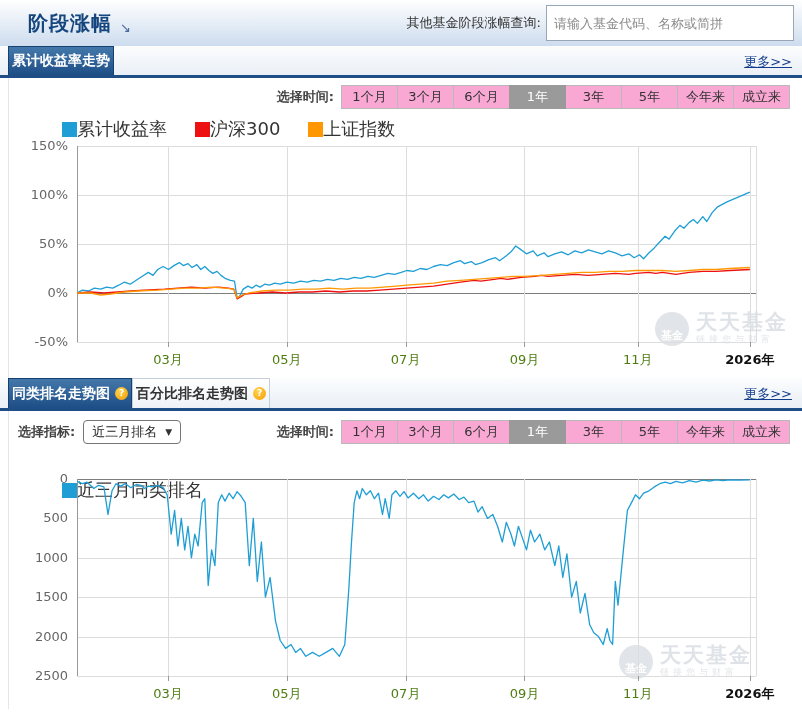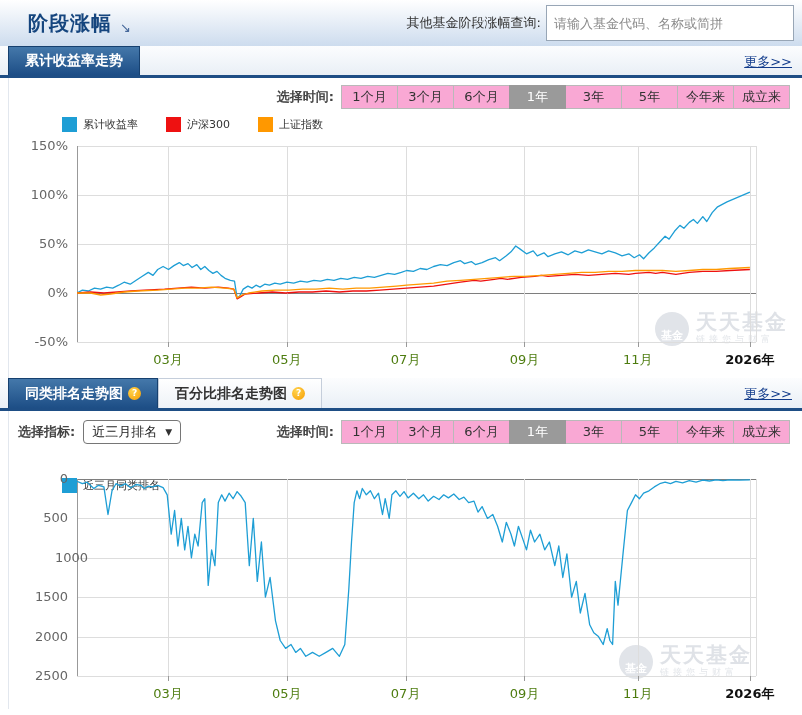--- a/index.html
+++ b/index.html
@@ -20,21 +20,21 @@
                   font-family:"DejaVu Sans","Liberation Sans",sans-serif; }
   .search-input::placeholder { color:#8a8a8a; opacity:1; }
 
   
   .tabbar { position:absolute; left:0; width:802px; box-sizing:border-box;
             background:linear-gradient(#fcfdfe,#e9eff6); border-bottom:3px solid #1e4e85; }
   #tabbar1 { top:46px; height:32px; }
   #tabbar2 { top:378px; height:33px; }
   .tabs-flex { position:absolute; left:8px; bottom:0; display:flex; align-items:flex-end; }
   .tab { height:29px; box-sizing:border-box; display:flex; align-items:center; gap:5px;
-         padding:0 16px; font-size:14px; font-weight:bold; cursor:pointer; }
+         padding:0 3px; font-size:14px; font-weight:bold; cursor:pointer; }
   .tab.active { background:linear-gradient(#4478aa,#1d4e86); color:#fff;
                 border:1px solid #16406f; border-bottom:none; }
   .tab.inactive { background:linear-gradient(#ffffff,#eef2f7); color:#333;
                   border:1px solid #c5cedb; border-bottom:none; }
   #tabbar2 .tab { height:30px; }
   .help-icon { width:13px; height:13px; border-radius:50%; flex:0 0 13px;
                background:radial-gradient(circle at 35% 30%, #ffd34d, #f79c00);
                color:#fff; font-size:9px; font-weight:bold; text-align:center; line-height:13px; }
   .more-link { position:absolute; right:10px; top:7px; color:#123c8c; font-size:13px;
                text-decoration:underline; cursor:pointer; }
@@ -52,21 +52,21 @@
   .indicator-wrap { position:absolute; left:18px; top:420px; display:flex; align-items:center; }
   .indicator-select { height:24px; box-sizing:border-box; border:1px solid #767676; border-radius:4px;
                       background:#fff; font-size:13px; color:#222; display:flex; align-items:center;
                       padding:0 8px; gap:8px; cursor:pointer; }
   .chevron-down { font-size:9px; color:#333; }
 
   
   .legend { position:absolute; left:62px; display:flex; gap:28px; align-items:center; }
   #legend-1 { top:117px; }
   #legend-2 { top:435px;margin-top:43px; }
-  .legend-item { display:flex; align-items:center; gap:6px; font-size:11px; color:#333;justify-content:space-between; }
+  .legend-item { display:flex; align-items:center; font-size:18px; color:#333;justify-content:space-between; }
   .legend-swatch { width:15px; height:15px; }
 
   
   .chart { position:absolute; left:0; width:802px; }
   #chart1 { top:140px; height:226px; }
   #chart2 { top:470px; height:232px; }
   .chart svg { position:absolute; }
   .y-label { position:absolute; left:0; width:68px; text-align:right; font-size:13px; color:#666; }
   .x-label { position:absolute; transform:translateX(-50%); font-size:13px; color:#4d7c0f; white-space:nowrap; }
   .x-label.last { font-weight:bold; color:#111; }
@@ -247,21 +247,21 @@
         <line x1="447.5" y1="197" x2="447.5" y2="202" stroke="#999999" stroke-width="1" shape-rendering="crispEdges"></line>
         <line x1="561.5" y1="0" x2="561.5" y2="197" stroke="#dddddd" stroke-width="1" shape-rendering="crispEdges"></line>
         <line x1="561.5" y1="197" x2="561.5" y2="202" stroke="#999999" stroke-width="1" shape-rendering="crispEdges"></line>
         <line x1="673.5" y1="0" x2="673.5" y2="197" stroke="#dddddd" stroke-width="1" shape-rendering="crispEdges"></line>
         <line x1="673.5" y1="197" x2="673.5" y2="202" stroke="#999999" stroke-width="1" shape-rendering="crispEdges"></line>
         <line x1="0.5" y1="0" x2="0.5" y2="197" stroke="#999999" stroke-width="1" shape-rendering="crispEdges"></line>
         <polyline points="0.0,2.4 5.4,4.7 10.1,3.2 16.8,9.5 21.5,6.3 26.9,7.9 31.0,35.5 35.0,11.8 39.0,4.7 43.7,7.1 48.4,4.7 53.8,8.7 59.2,5.5 63.9,6.3 67.3,9.5 71.3,7.1 75.4,7.9 80.7,6.3 86.1,8.7 90.2,15.8 94.2,55.2 97.6,31.5 100.9,67.0 104.3,39.4 107.7,70.9 111.0,47.3 114.4,78.8 117.8,55.2 121.1,67.0 125.2,23.6 127.8,19.7 131.2,106.4 134.6,70.9 137.9,86.7 141.3,23.6 144.7,15.8 148.0,22.1 152.1,14.2 156.1,19.7 160.1,12.6 164.2,17.3 168.2,23.6 172.3,86.7 176.3,39.4 180.3,102.4 184.4,63.0 188.4,118.2 193.1,98.5 198.5,141.8 203.2,161.5 208.6,169.4 214.0,165.5 218.7,173.4 223.4,169.4 228.8,177.3 235.5,173.4 242.2,177.3 249.0,173.4 255.7,169.4 262.4,177.3 267.8,165.5 271.8,110.3 274.5,63.0 277.2,23.6 279.9,11.8 282.6,19.7 285.3,9.5 289.3,15.8 293.4,11.8 297.4,19.7 301.5,14.2 305.5,35.5 308.2,19.7 312.2,39.4 314.9,15.8 318.9,11.8 323.0,17.3 327.0,12.6 331.1,18.9 336.4,14.2 341.8,19.7 346.5,15.8 351.2,22.1 356.6,17.3 362.0,20.5 366.7,15.8 371.4,18.9 376.8,15.0 382.2,20.5 386.9,18.1 391.6,23.6 397.0,22.1 401.0,33.1 405.1,27.6 410.5,39.4 415.8,35.5 420.6,47.3 425.3,63.0 429.3,43.3 434.0,55.2 437.4,67.0 441.4,47.3 445.5,59.1 449.5,70.9 453.5,51.2 457.6,63.0 462.9,55.2 467.7,70.9 472.4,63.0 477.8,86.7 481.8,67.0 485.8,98.5 489.9,74.9 494.6,118.2 499.3,102.4 503.3,134.0 508.0,114.3 512.7,145.8 516.8,153.7 521.5,157.6 526.2,165.5 530.2,149.7 532.9,161.5 535.6,165.5 538.3,102.4 541.0,126.1 543.7,98.5 546.4,70.9 550.4,31.5 554.5,23.6 558.5,15.8 562.5,19.7 566.6,14.2 572.0,11.8 577.3,7.9 582.7,4.7 588.1,3.2 593.5,4.7 598.9,2.4 605.6,3.9 612.3,1.6 619.1,3.2 625.8,1.2 632.5,2.0 639.2,0.8 646.0,1.6 652.7,0.8 662.8,1.2 672.9,0.8" fill="none" stroke="#1E9ED5" stroke-width="1.3" stroke-linejoin="round"></polyline>
       </svg>
       <div class="y-label" style="top: 1px;">0</div>
       <div class="y-label" style="top: 40.4px;">500</div>
-      <div class="y-label" style="top: 79.8px; padding-left: 20px;">1000</div>
+      <div class="y-label" style="top: 79.8px;">1000</div>
       <div class="y-label" style="top: 119.2px;">1500</div>
       <div class="y-label" style="top: 158.6px;">2000</div>
       <div class="y-label" style="top: 198px;">2500</div>
       <div class="x-label" style="left: 167.986px; top: 215px;">03月</div>
       <div class="x-label" style="left: 286.811px; top: 215px;">05月</div>
       <div class="x-label" style="left: 405.636px; top: 215px;">07月</div>
       <div class="x-label" style="left: 524.461px; top: 215px;">09月</div>
       <div class="x-label" style="left: 637.854px; top: 215px;">11月</div>
       <div class="x-label last" style="left: 749.889px; top: 215px;">2026年</div>
     </div>

